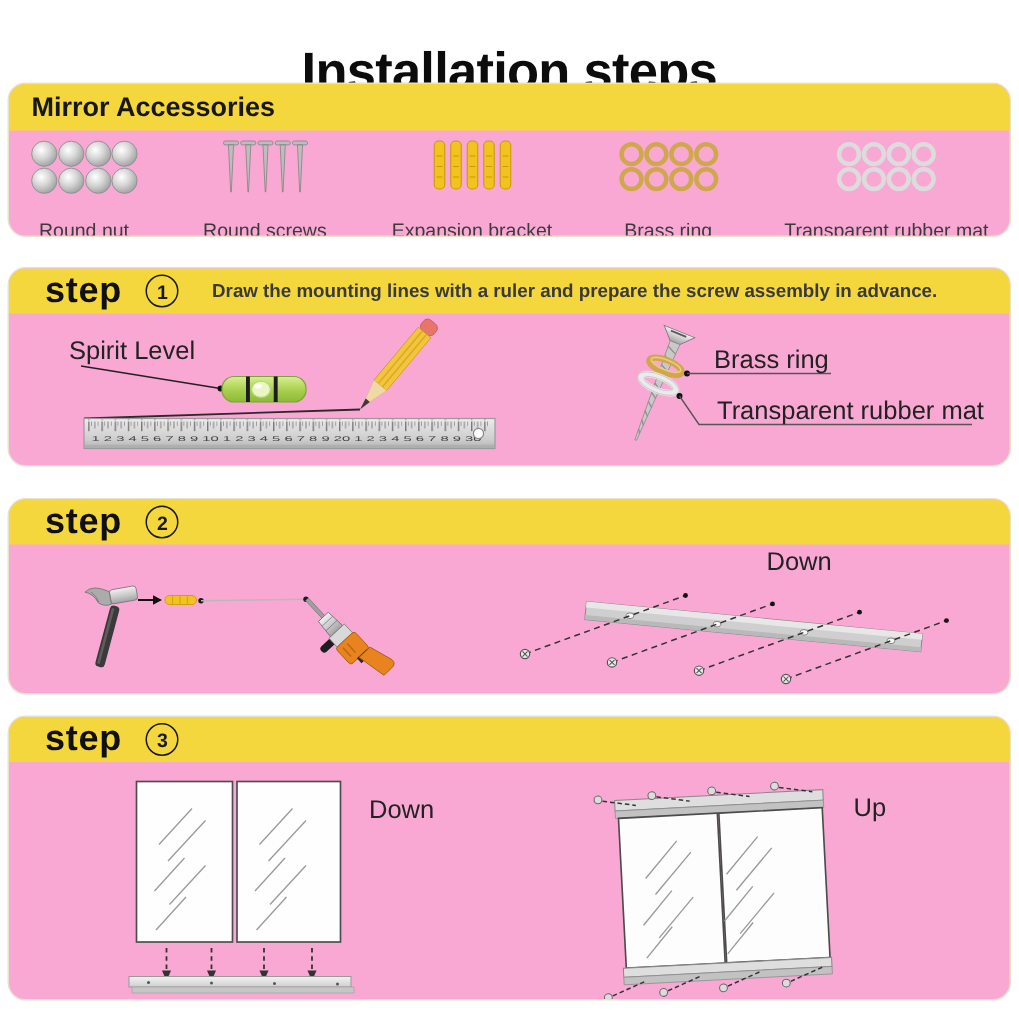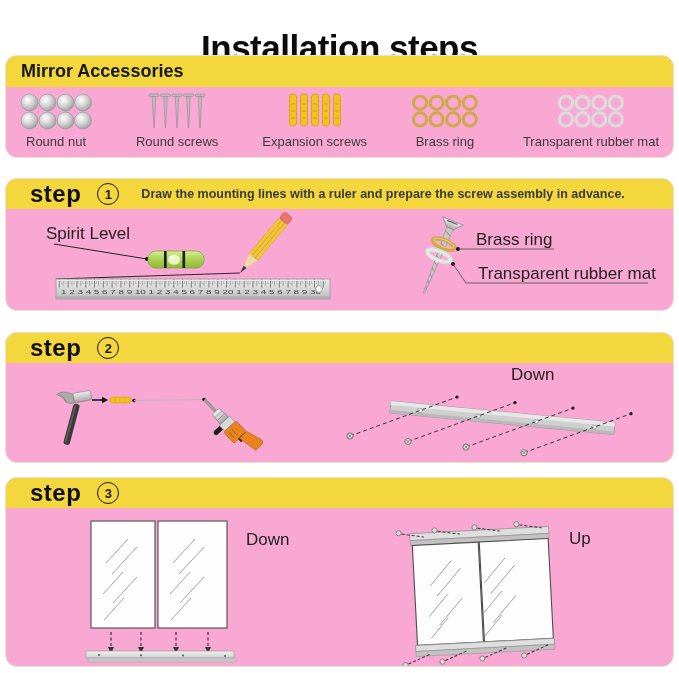--- a/index.html
+++ b/index.html
@@ -8,21 +8,21 @@
   .title{position:absolute;top:0;left:0;width:100%;height:48px;line-height:50px;text-align:center;
          font-size:35px;font-weight:700;letter-spacing:-0.5px;color:#0c0c0c;}
   .panel{position:absolute;left:5px;width:669px;background:#f9a8d4;border:1px solid #E7E2C9;
          border-radius:12px;overflow:hidden;box-sizing:border-box;}
   .panel-header{background:var(--accent-yellow,#F4D73C);display:flex;align-items:center;}
   
   .acc-panel{top:55px;height:103px;}
   .acc-header{height:31px;}
   .acc-title{font-size:18px;font-weight:700;color:#171717;margin-left:15px;}
   .acc-items{display:flex;justify-content:space-between;align-items:flex-end;padding:3px 14px 0;}
-  .acc-item{display:flex;flex-direction:column;align-items:center;}
+  .acc-item{display:flex;flex-direction:column;align-items:center;gap:12px;}
   .acc-icon{height:42px;display:flex;align-items:center;justify-content:center;}
   .acc-label{font-size:13px;color:#3b3b3b;margin-top:2px;white-space:nowrap;}
   
   .step-panel .panel-header{height:30px;}
   .step1{top:178px;height:133px;}
   .step2{top:332px;height:131px;}
   .step3{top:477px;height:190px;}
   .step-word{font-size:24px;font-weight:700;color:#101010;margin-left:24px;letter-spacing:0.5px;}
   .step-badge{width:20px;height:20px;border:1.6px solid #1a1a1a;border-radius:50%;margin-left:16px;
               display:flex;align-items:center;justify-content:center;font-size:13px;font-weight:600;color:#1a1a1a;flex:none;}
@@ -140,21 +140,21 @@
             </g>
             <g stroke="#C79A0A" stroke-width="0.8">
               <path d="M5,12 h4 M5,19 h4 M5,26 h4"></path>
                 <path d="M16,12 h4 M16,19 h4 M16,26 h4"></path>
               <path d="M27,12 h4 M27,19 h4 M27,26 h4"></path>
                 <path d="M38,12 h4 M38,19 h4 M38,26 h4"></path>
               <path d="M49,12 h4 M49,19 h4 M49,26 h4"></path>
             </g>
           </svg>
         </div>
-        <div class="acc-label">Expansion screws</div>
+        <div class="acc-label">Expansion bracket</div>
       </div>
 
       <div class="acc-item">
         <div class="acc-icon">
           <svg width="68" height="34" viewBox="0 0 68 34">
             <g fill="none" style="stroke:var(--brass,#CFA84E)" stroke-width="3">
               <circle cx="9" cy="8.8" r="6.6"></circle>
                 <circle cx="25.6" cy="8.8" r="6.6"></circle>
                 <circle cx="42.2" cy="8.8" r="6.6"></circle>
                 <circle cx="58.8" cy="8.8" r="6.6"></circle>

